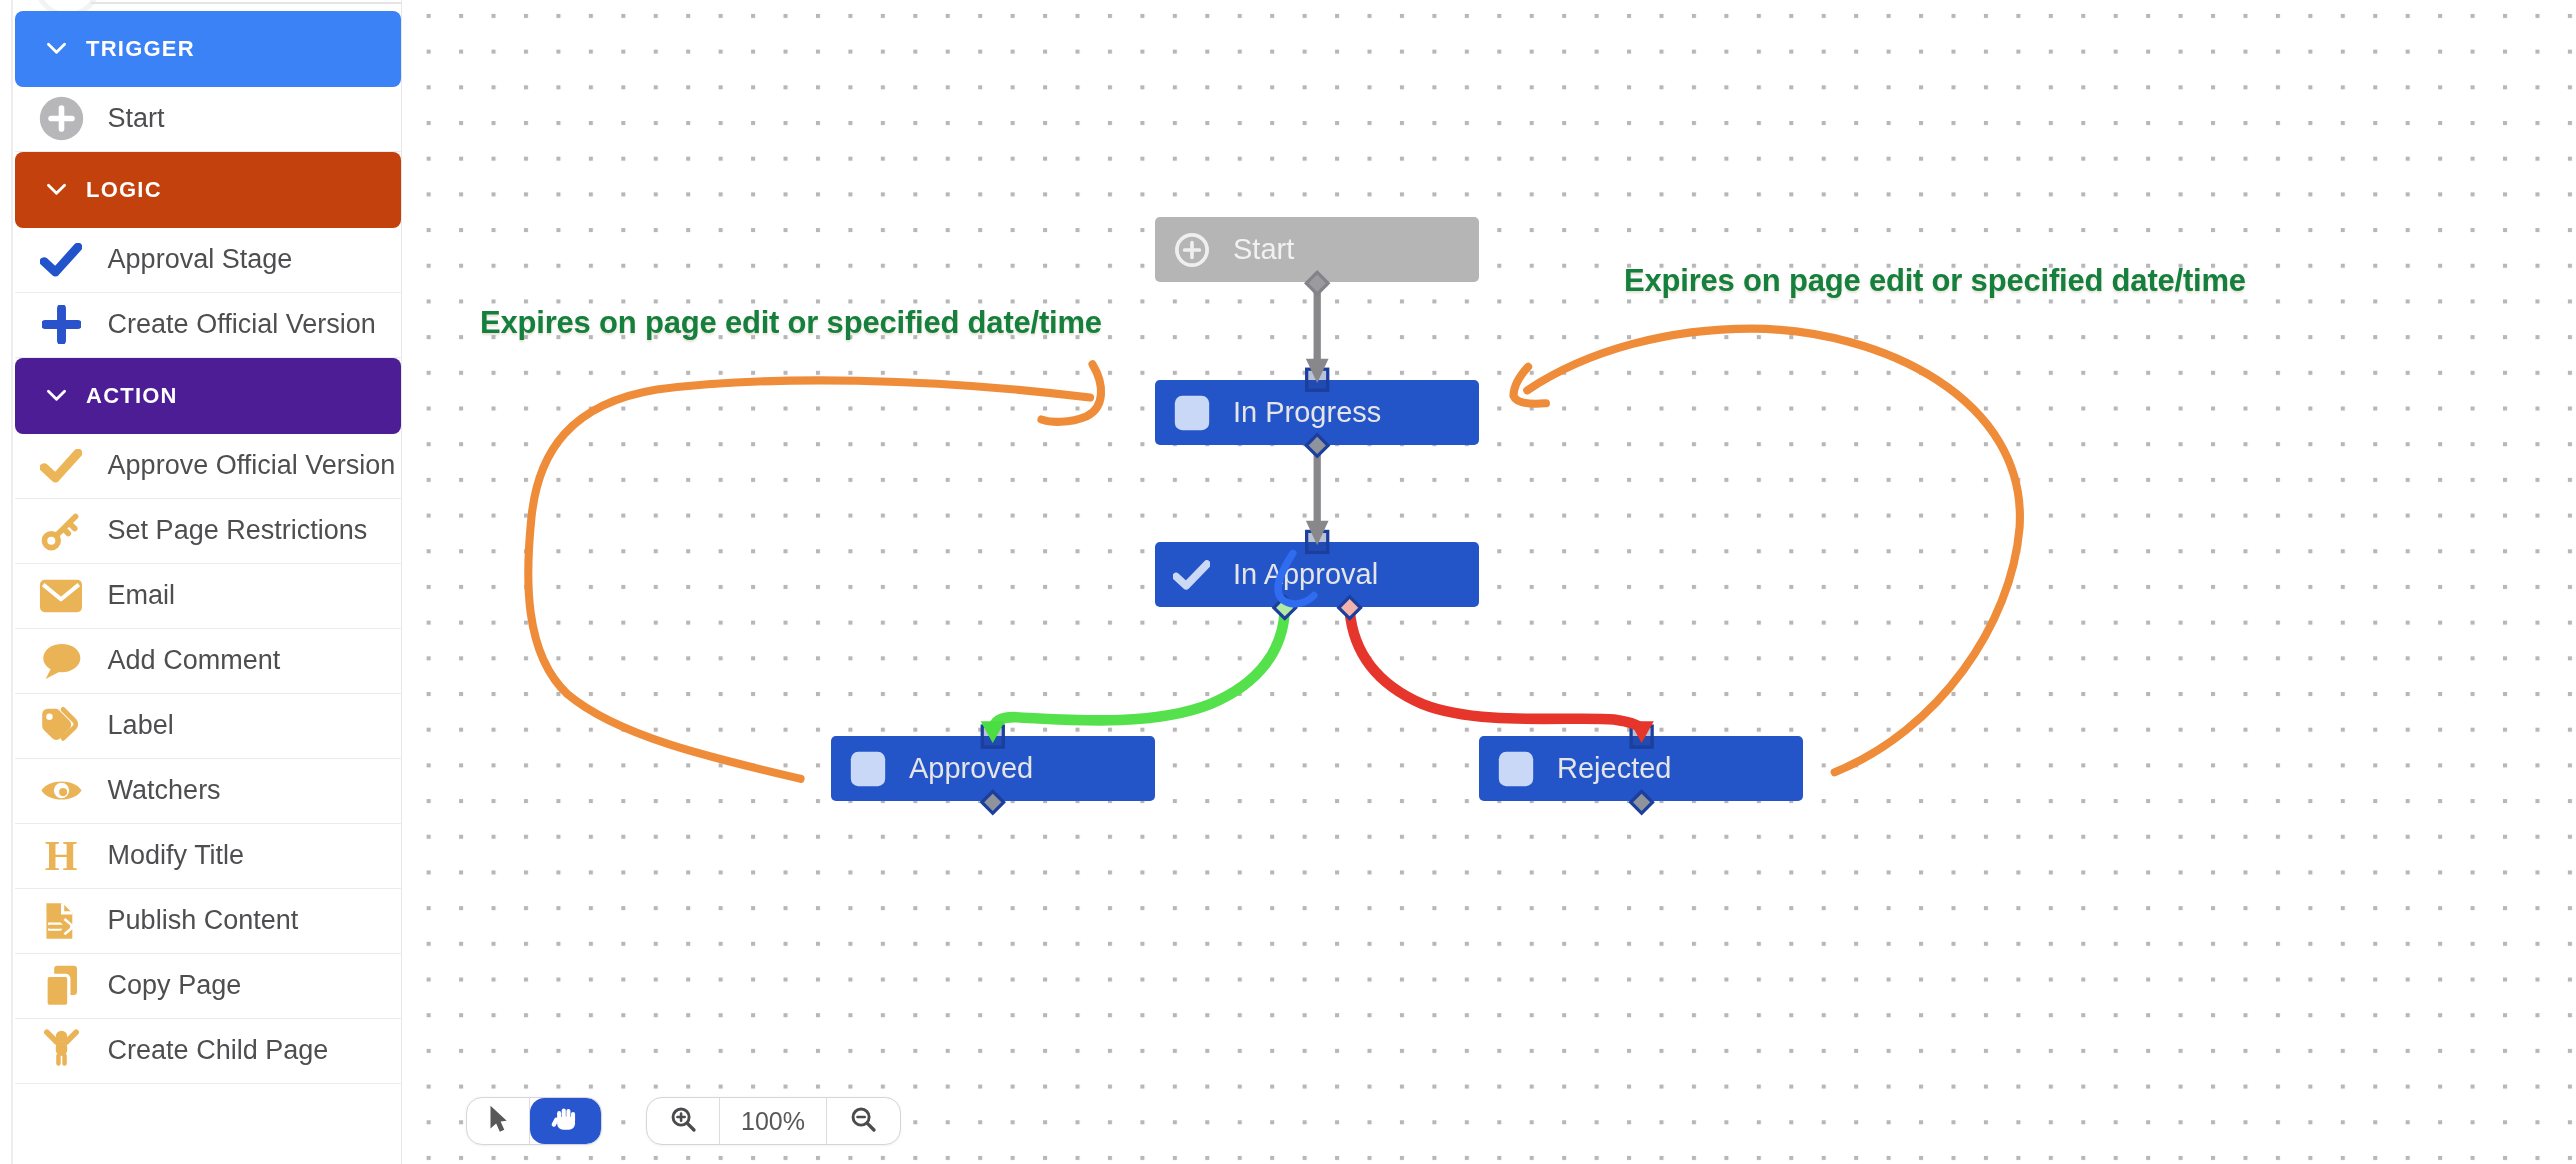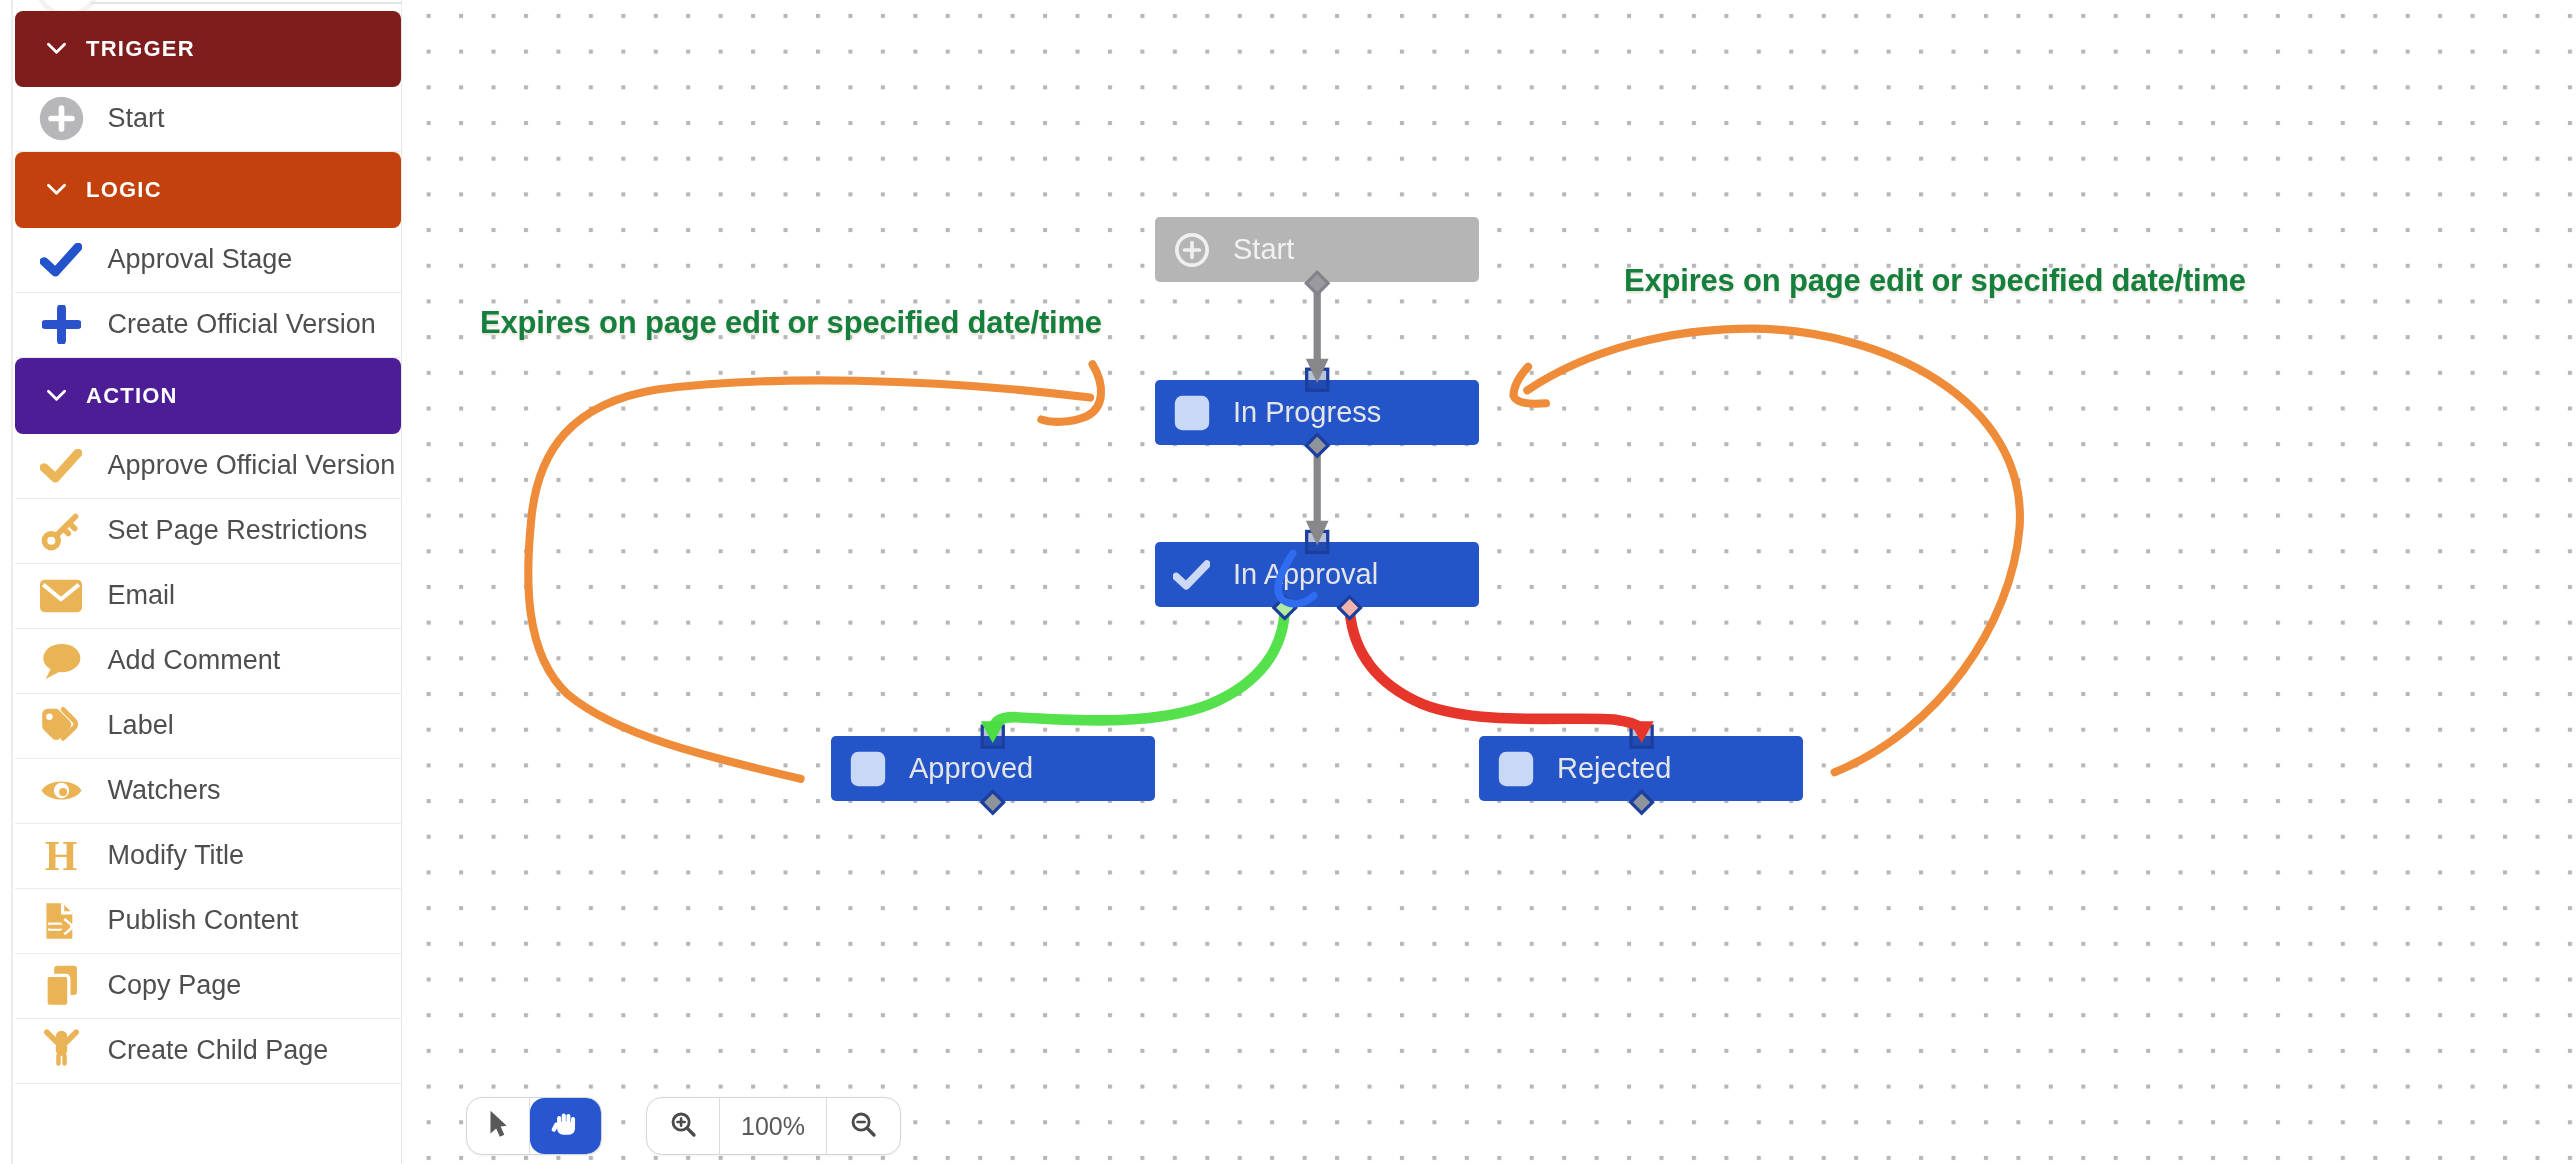--- a/index.html
+++ b/index.html
@@ -16,21 +16,21 @@
   .top-sliver { position: relative; height: 10.5px; overflow: hidden; background: #fff; }
   .ghost-circle { position: absolute; left: 19.5px; top: -50px; width: 67px; height: 67px;
     border-radius: 50%; border: 5.7px solid #f3f3f4; }
   .top-divider { position: absolute; top: 2.4px; left: 76px; right: 0; height: 1.6px; background: #e4e4e6; }
 
   .sec {
     height: 76px; display: flex; align-items: center; gap: 19.5px;
     padding-left: 31px; border-radius: 8px; color: #ffffff;
     font-size: 22px; font-weight: bold; letter-spacing: 1.2px;
   }
-  .sec.trigger { background: #7f1d1d; text-align: center; }
+  .sec.trigger { background: #3b82f6; text-align: center; }
   .sec.logic   { background: #c2410c; }
   .sec.action  { background: #4c1d95; }
   .chev { display: inline-flex; width: 21px; }
 
   .item {
     height: 65px; display: flex; align-items: center; gap: 24px;
     padding-left: 24px; background: #fff; border-bottom: 1.6px solid #ececee;
     color: #4e4e50; font-size: 27px;
   }
   .ic { width: 45px; display: inline-flex; justify-content: center; align-items: center; flex: none; }
@@ -51,21 +51,21 @@
   .nic { display: inline-flex; width: 37px; justify-content: center; flex: none; }
 
   
   .ann {
     position: absolute; z-index: 4; color: #15803d; font-size: 31px; font-weight: bold;
     letter-spacing: -0.2px; white-space: nowrap; text-shadow: 0 1.6px 2.4px rgba(120,70,10,0.18);
   }
 
   
   .tgroup {
-    position: absolute; height: 58px; z-index: 11; background: #fff;
+    position: absolute; height: 48px; z-index: 11; background: #fff;
     border: 1.6px solid #d6d6d8; border-radius: 16px; display: flex; align-items: stretch;
     box-shadow: 0 0.8px 2.4px rgba(0,0,0,0.06); overflow: hidden;
   }
   .tool-group { left: 466px; top: 1097px; width: 136px; }
   .zoom-group { left: 646px; top: 1097px; width: 255px; }
   .tcell {
     display: flex; align-items: center; justify-content: center;
     background: transparent; border: none; height: 100%;
   }
   .cursor-cell { width: 63px; border-right: 1.6px solid #dcdcde; }

